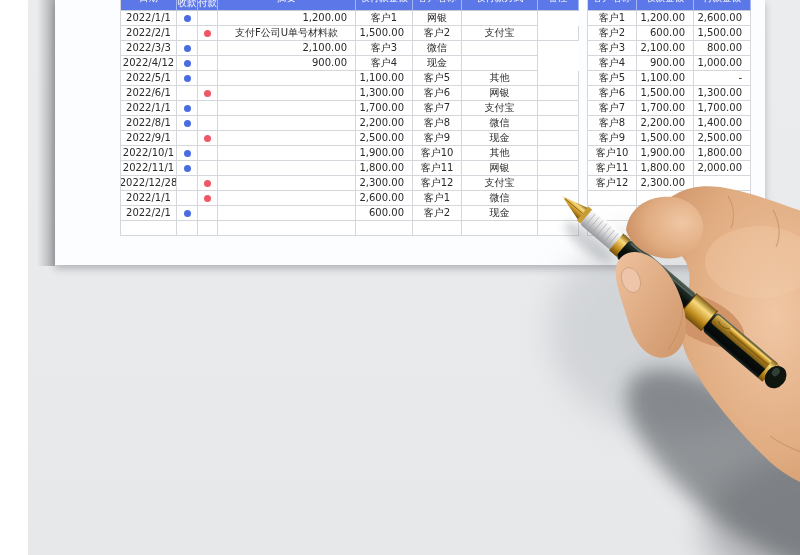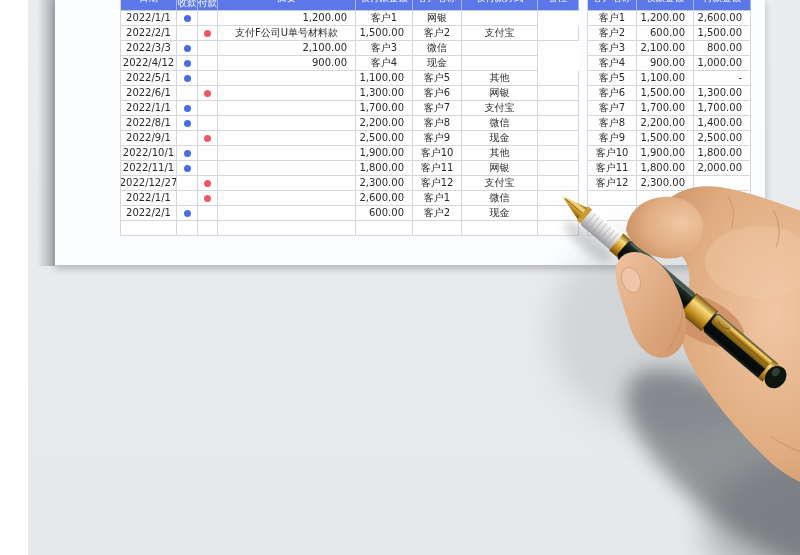--- a/index.html
+++ b/index.html
@@ -171,21 +171,21 @@
               <span class="dot" style="background: rgb(74, 108, 226);"></span>
             </div>
             <div class="cell"></div>
             <div class="cell"></div>
             <div class="cell amount">1,800.00</div>
             <div class="cell">客户11</div>
             <div class="cell">网银</div>
             <div class="cell"></div>
           </div>
           <div class="drow">
-            <div class="cell">2022/12/27</div>
+            <div class="cell">2022/12/28</div>
             <div class="cell"></div>
             <div class="cell">
               <span class="dot" style="background: rgb(239, 87, 103);"></span>
             </div>
             <div class="cell"></div>
             <div class="cell amount">2,300.00</div>
             <div class="cell">客户12</div>
             <div class="cell">支付宝</div>
             <div class="cell"></div>
           </div>

